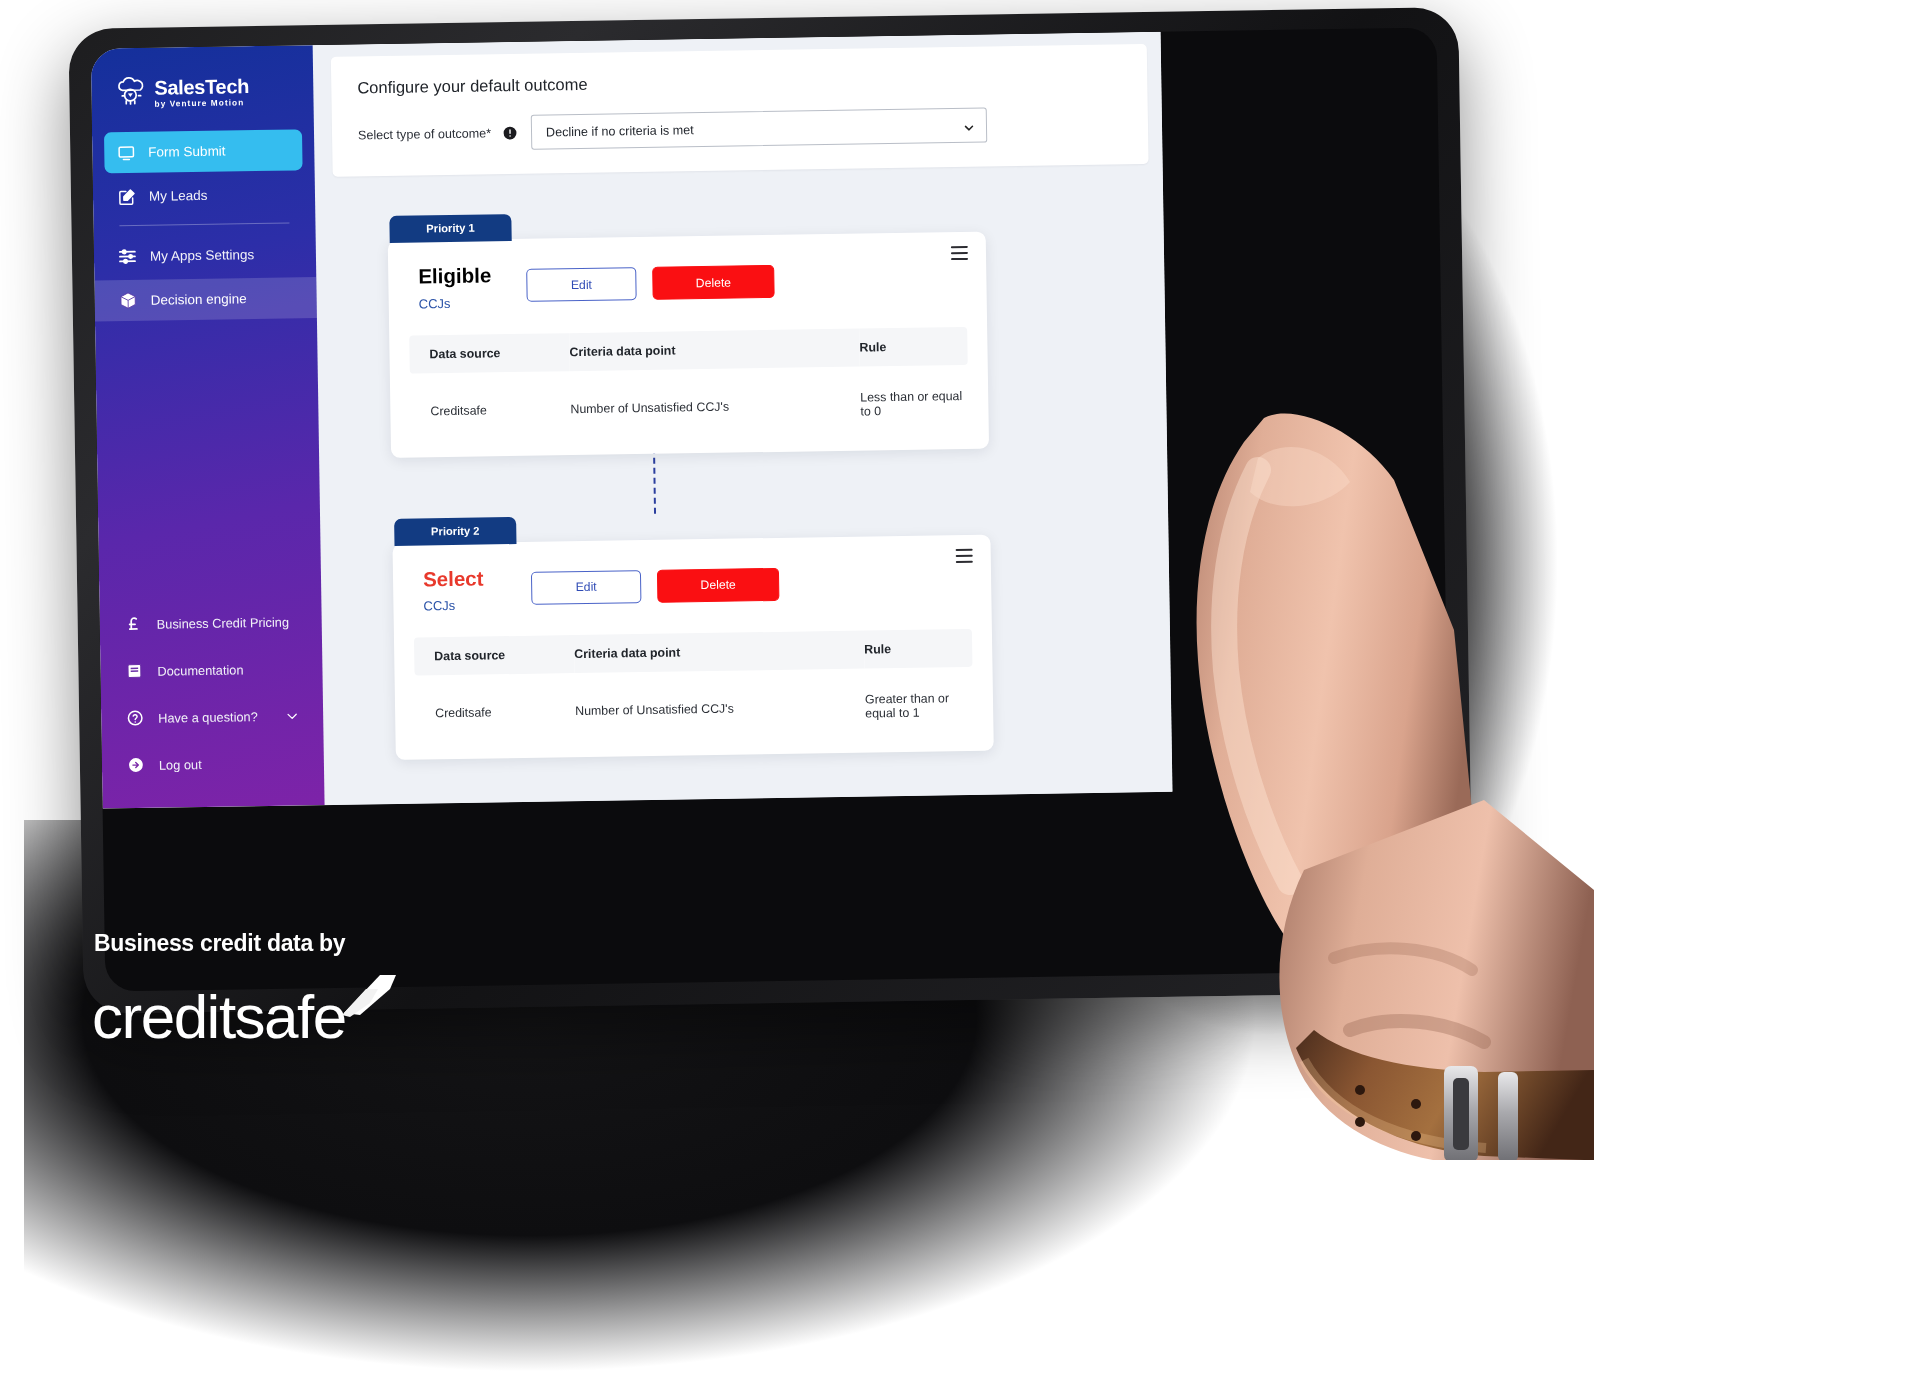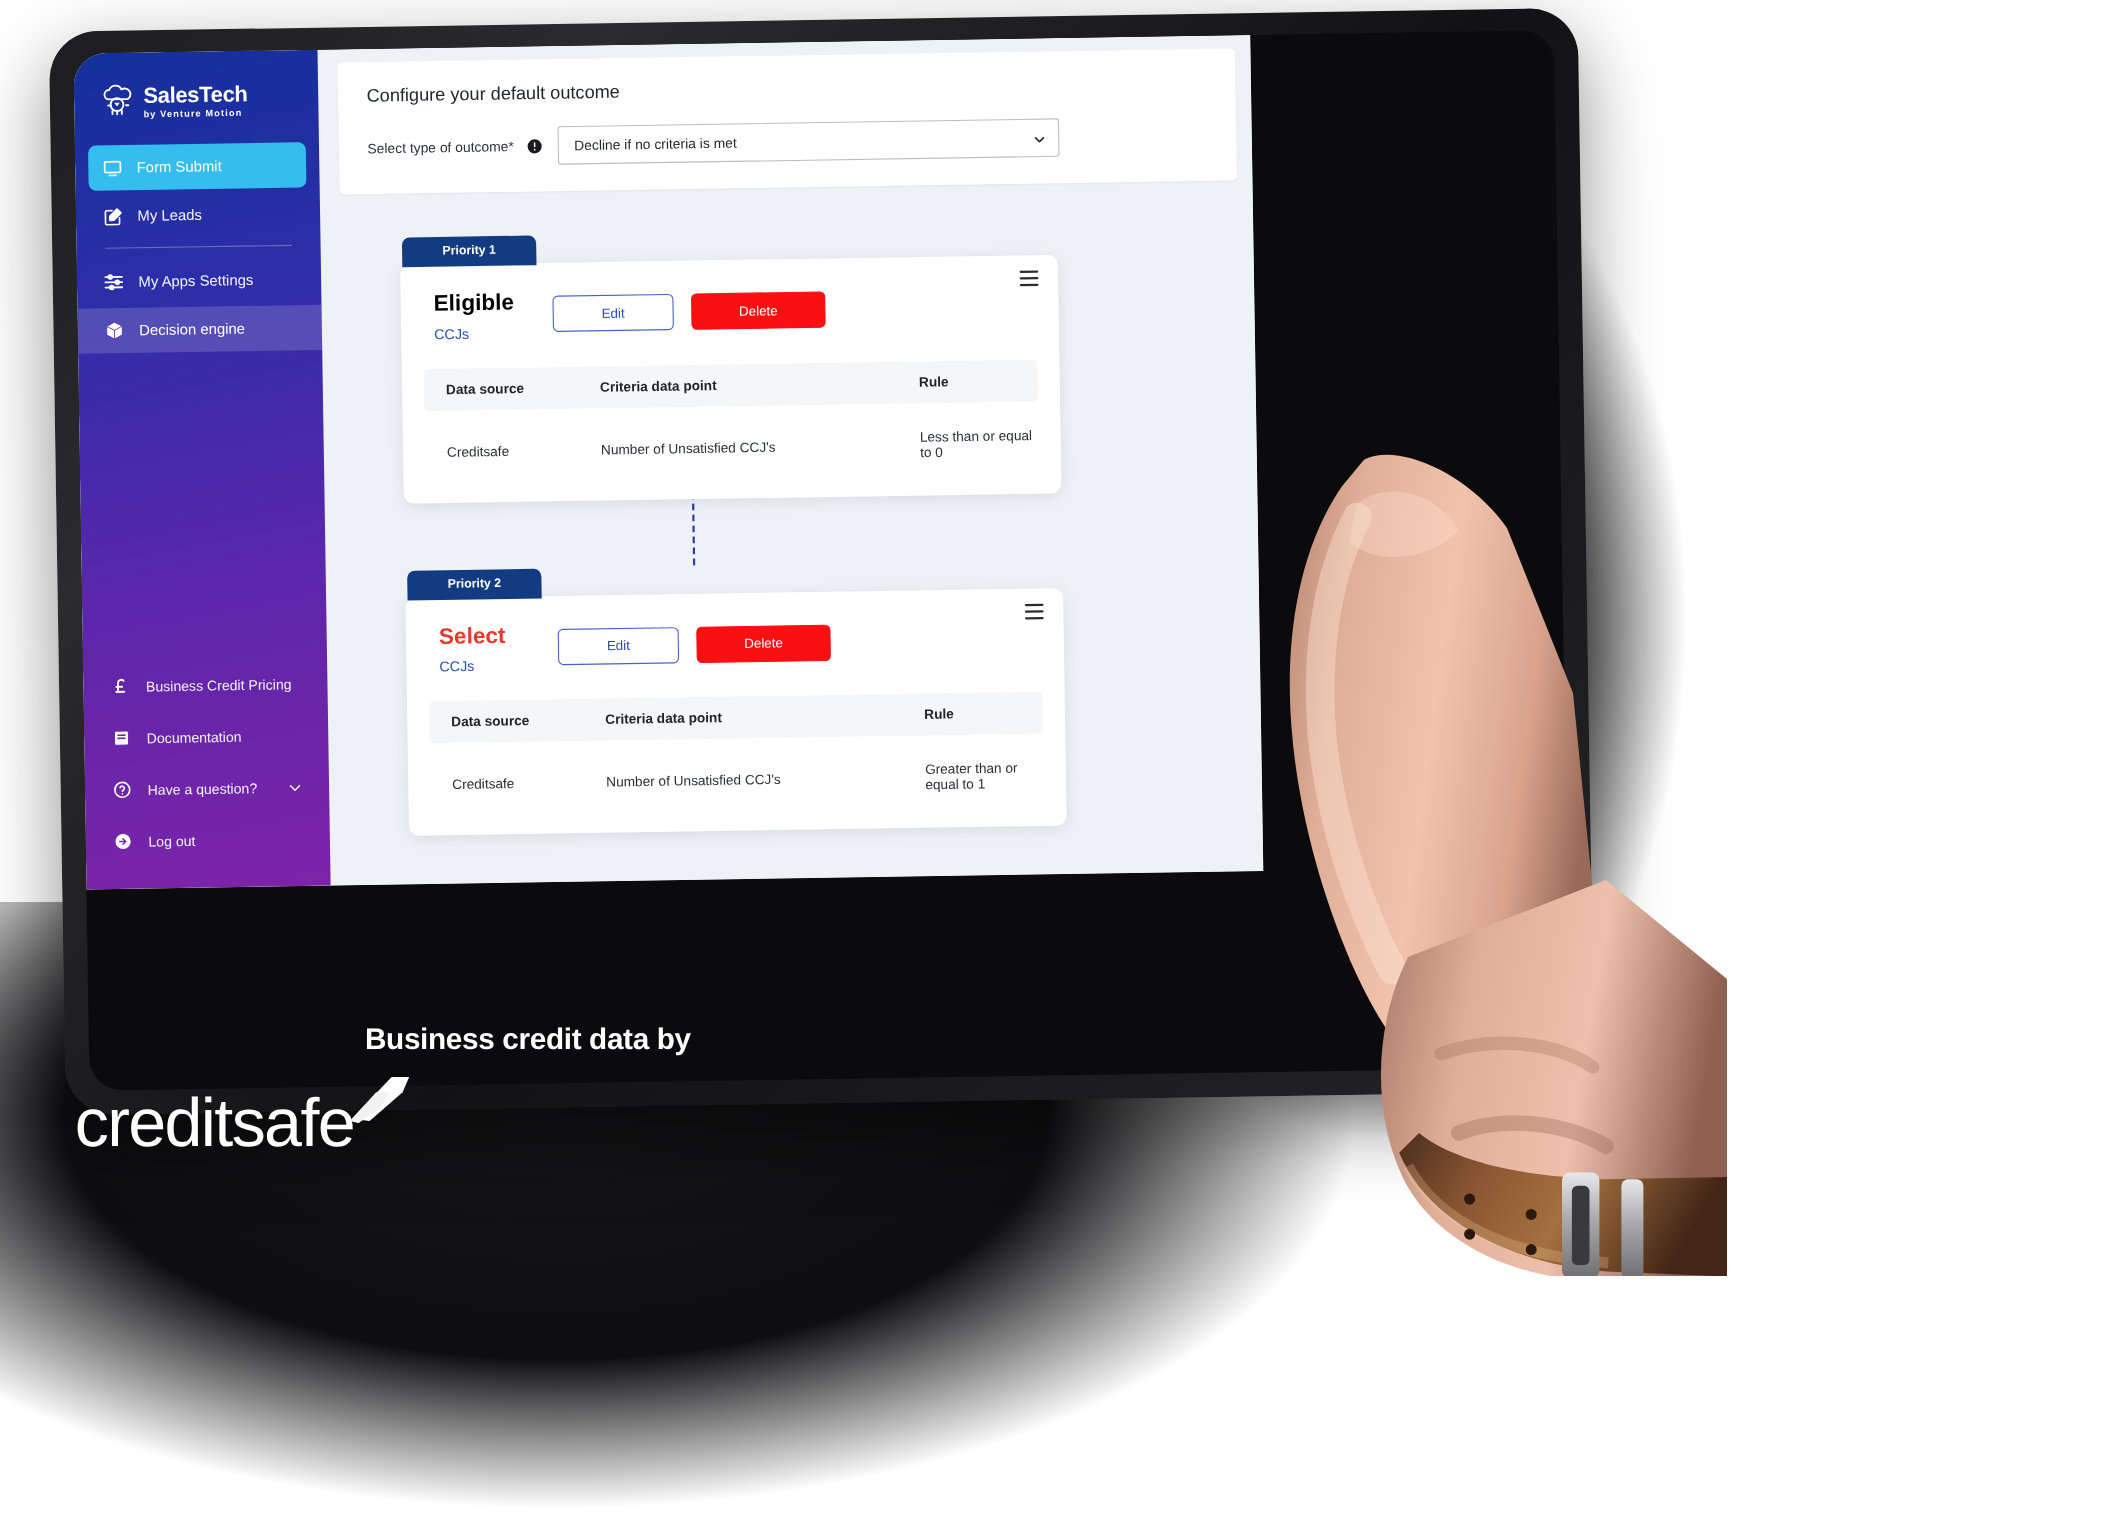--- a/index.html
+++ b/index.html
@@ -10,20 +10,21 @@
     background: transparent;
     font-family: "Liberation Sans", sans-serif;
     overflow: hidden;
   }
 
   #stage {
     position: relative;
     width: 1776px;
     height: 1386px;
     background: transparent;
+    margin-left: 24px;
   }
 
   
   .tablet {
     position: absolute;
     left: 52px;
     top: 18px;
     width: 1390px;
     height: 985px;
     background: linear-gradient(135deg, #1d1d1f 0%, #2b2b2e 22%, #121214 55%, #242427 100%);
@@ -328,26 +329,25 @@
 
   
   .branding {
     position: absolute;
     left: 68px;
     top: 930px;
     width: 560px;
   }
   .brand-tag {
     color: #ffffff;
-    font-size: 27px;
+    font-size: 23px;
     font-weight: 700;
     letter-spacing: -0.3px;
     margin-bottom: 16px;
     padding-left: 2px;
-    text-align: right;
   }
   .cs-logo { display: flex; align-items: flex-end; }
   .cs-word {
     color: #ffffff;
     font-size: 62px;
     font-weight: 400;
     letter-spacing: -1.5px;
     line-height: 0.9;
   }
 

